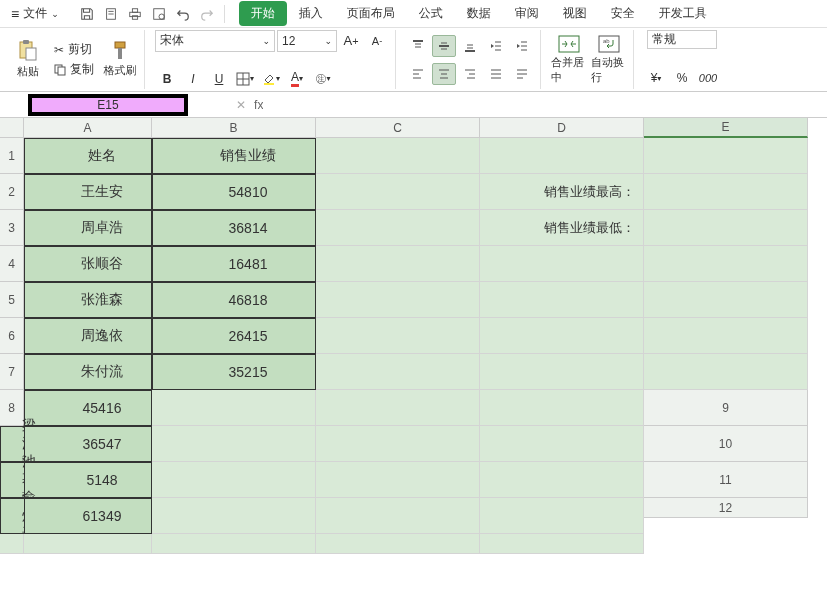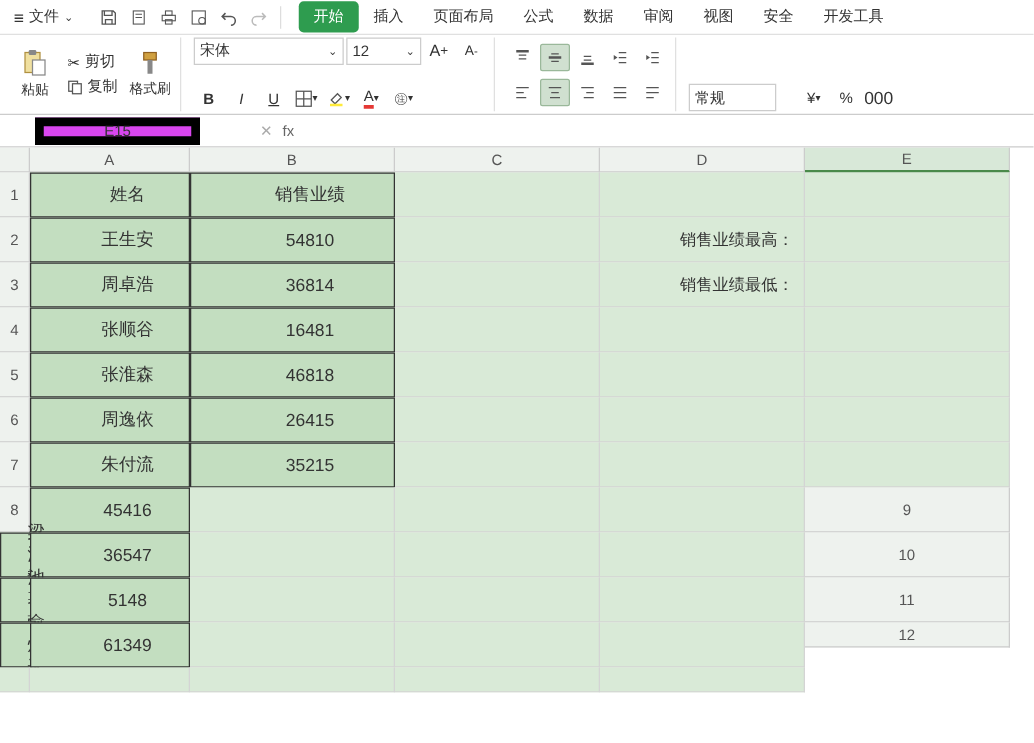--- a/index.html
+++ b/index.html
@@ -28,21 +28,21 @@
 .font-select, .size-select { height: 22px; border: 1px solid #ccc; display: flex; align-items: center; padding: 0 4px; background: #fff; justify-content: space-between; }
 .font-select { width: 120px; }
 .size-select { width: 60px; }
 .iconrow { display: flex; gap: 2px; }
 .iconbtn { width: 24px; height: 22px; display: flex; align-items: center; justify-content: center; border-radius: 2px; }
 .iconbtn.active { background: #d0e0d0; border: 1px solid #9ab89a; }
 .iconbtn .tri { font-size: 8px; }
 
 
 .fbar { display: flex; align-items: center; height: 26px; border-bottom: 1px solid #ccc; }
-.namebox { width: 132px; height: 22px; border: 7px solid #000000; margin: 0 8px 0 28px; display: flex; align-items: center; padding: 0 6px; background: #d946ef; justify-content: center; }
+.namebox { width: 160px; height: 22px; border: 4px solid #000000; margin: 0 8px 0 28px; display: flex; align-items: center; padding: 0 6px; background: #f0abfc; justify-content: center; }
 .fbar .fxgroup { display: flex; align-items: center; gap: 8px; margin-left: 40px; }
 .fbar .fxicon { color: #666; }
 .formula-input { flex: 1; height: 22px; border: none; padding: 0 6px; outline: none; }
 
 
 .sheet { position: relative; overflow: hidden; }
 .grid { display: grid; grid-template-columns: 24px 128px 164px 164px 164px 164px; }
 .colhdr, .rowhdr, .corner { background: #eef2ee; border-right: 1px solid #ccc; border-bottom: 1px solid #ccc; display: flex; align-items: center; justify-content: center; font-size: 12px; color: #555; }
 .colhdr { height: 20px; }
 .colhdr.sel { background: #d8e8d8; border-bottom: 2px solid #4a8a4a; }
@@ -267,29 +267,50 @@
       <div class="iconbtn">
           <svg width="14" height="14">
             <line x1="2" y1="3" x2="12" y2="3" stroke="#555"></line>
             <line x1="2" y1="7" x2="12" y2="7" stroke="#555"></line>
             <line x1="2" y1="11" x2="8" y2="11" stroke="#555"></line>
           </svg>
         </div>
     </div>
   </div>
 
-
-  <div class="rgroup" style="flex-direction:row;justify-content:center;gap:18px;align-items:flex-end;">
+  <div class="rgroup">
+    <div class="bigbtn">
+      <span class="icon">
+          <svg width="22" height="18" viewBox="0 0 22 18">
+            <rect x="1" y="1" width="20" height="16" fill="none" stroke="#3a7a3a"></rect>
+            <path d="M4 9h5 M13 9h5 M7 6l2 3-2 3 M15 6l-2 3 2 3" fill="none" stroke="#3a7a3a"></path>
+          </svg>
+        </span>
+      <span class="lbl">合并居中</span>
+    </div>
+    <div class="bigbtn">
+      <span class="icon">
+          <svg width="22" height="18" viewBox="0 0 22 18">
+            <rect x="1" y="1" width="20" height="16" fill="none" stroke="#555"></rect>
+            <text x="5" y="8" font-size="6" fill="#555">ab</text>
+            <path d="M15 5v4a2 2 0 0 1-2 2h-3 M11 9l-2 2 2 2" fill="none" stroke="#3a7a3a"></path>
+          </svg>
+        </span>
+      <span class="lbl">自动换行</span>
+    </div>
+  </div>
+
+  <div class="rgroup" style="flex-direction:column;justify-content:center;gap:18px;align-items:center;">
     <div class="font-select" style="width:70px;">
         <span>常规</span>
       </div>
     <div class="iconrow">
       <div class="iconbtn">¥<span class="tri">▾</span></div>
       <div class="iconbtn">%</div>
-      <div class="iconbtn" style="font-size:14px;">000</div>
+      <div class="iconbtn" style="font-size:11px;font-style:italic;">000</div>
     </div>
   </div>
 </div>
 
 <div class="fbar">
   <div class="namebox">
       <span>E15</span>
     </div>
   <div class="fxgroup">
     <span style="color:#aaa;">✕</span>

